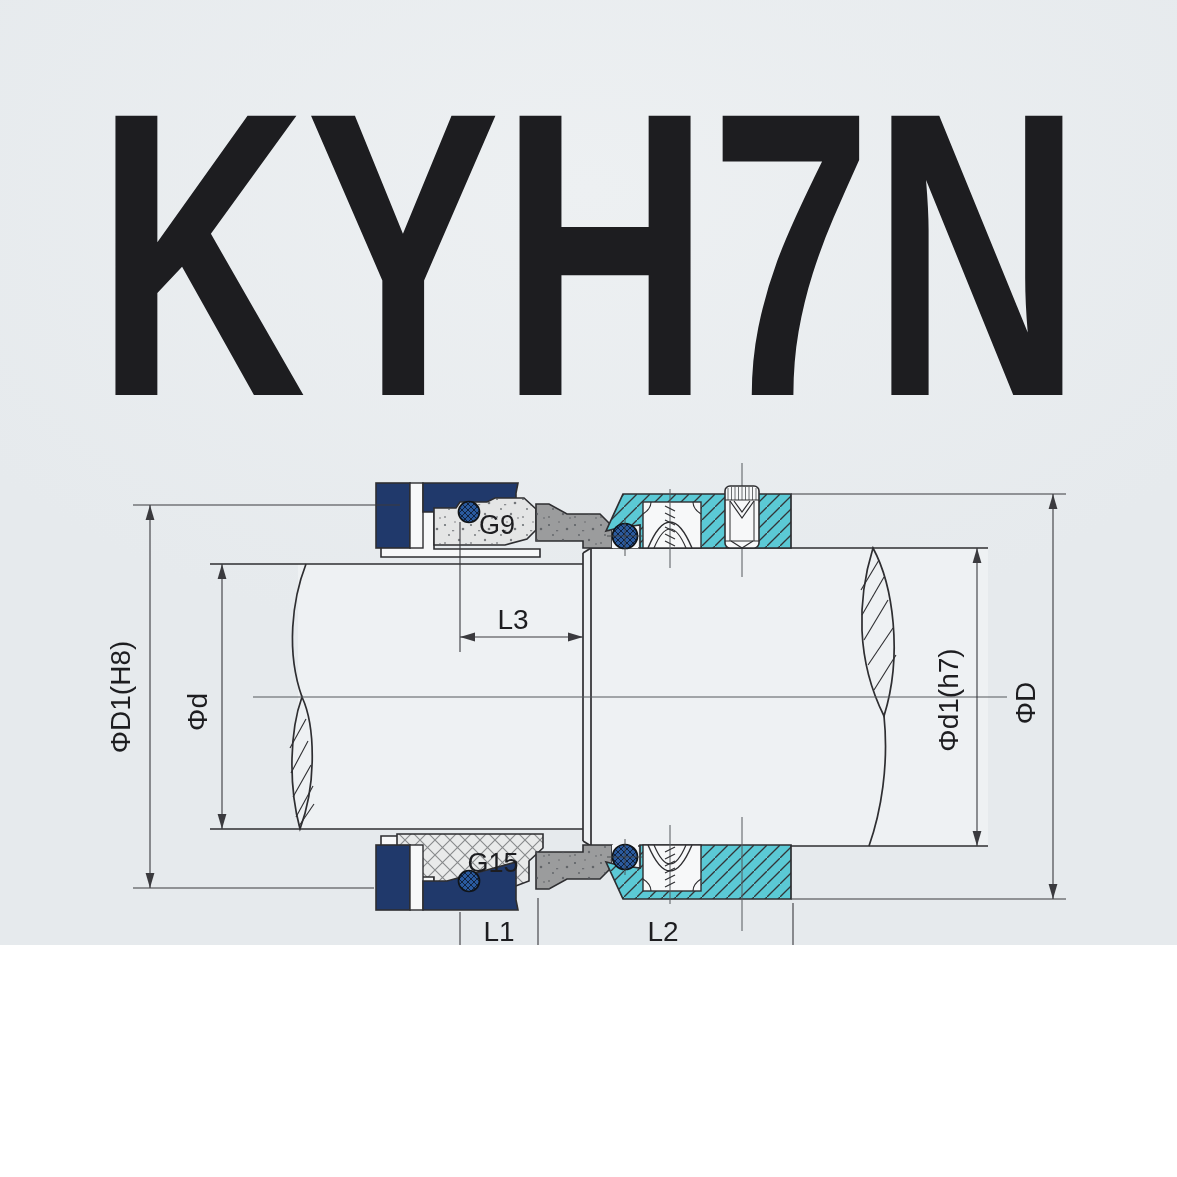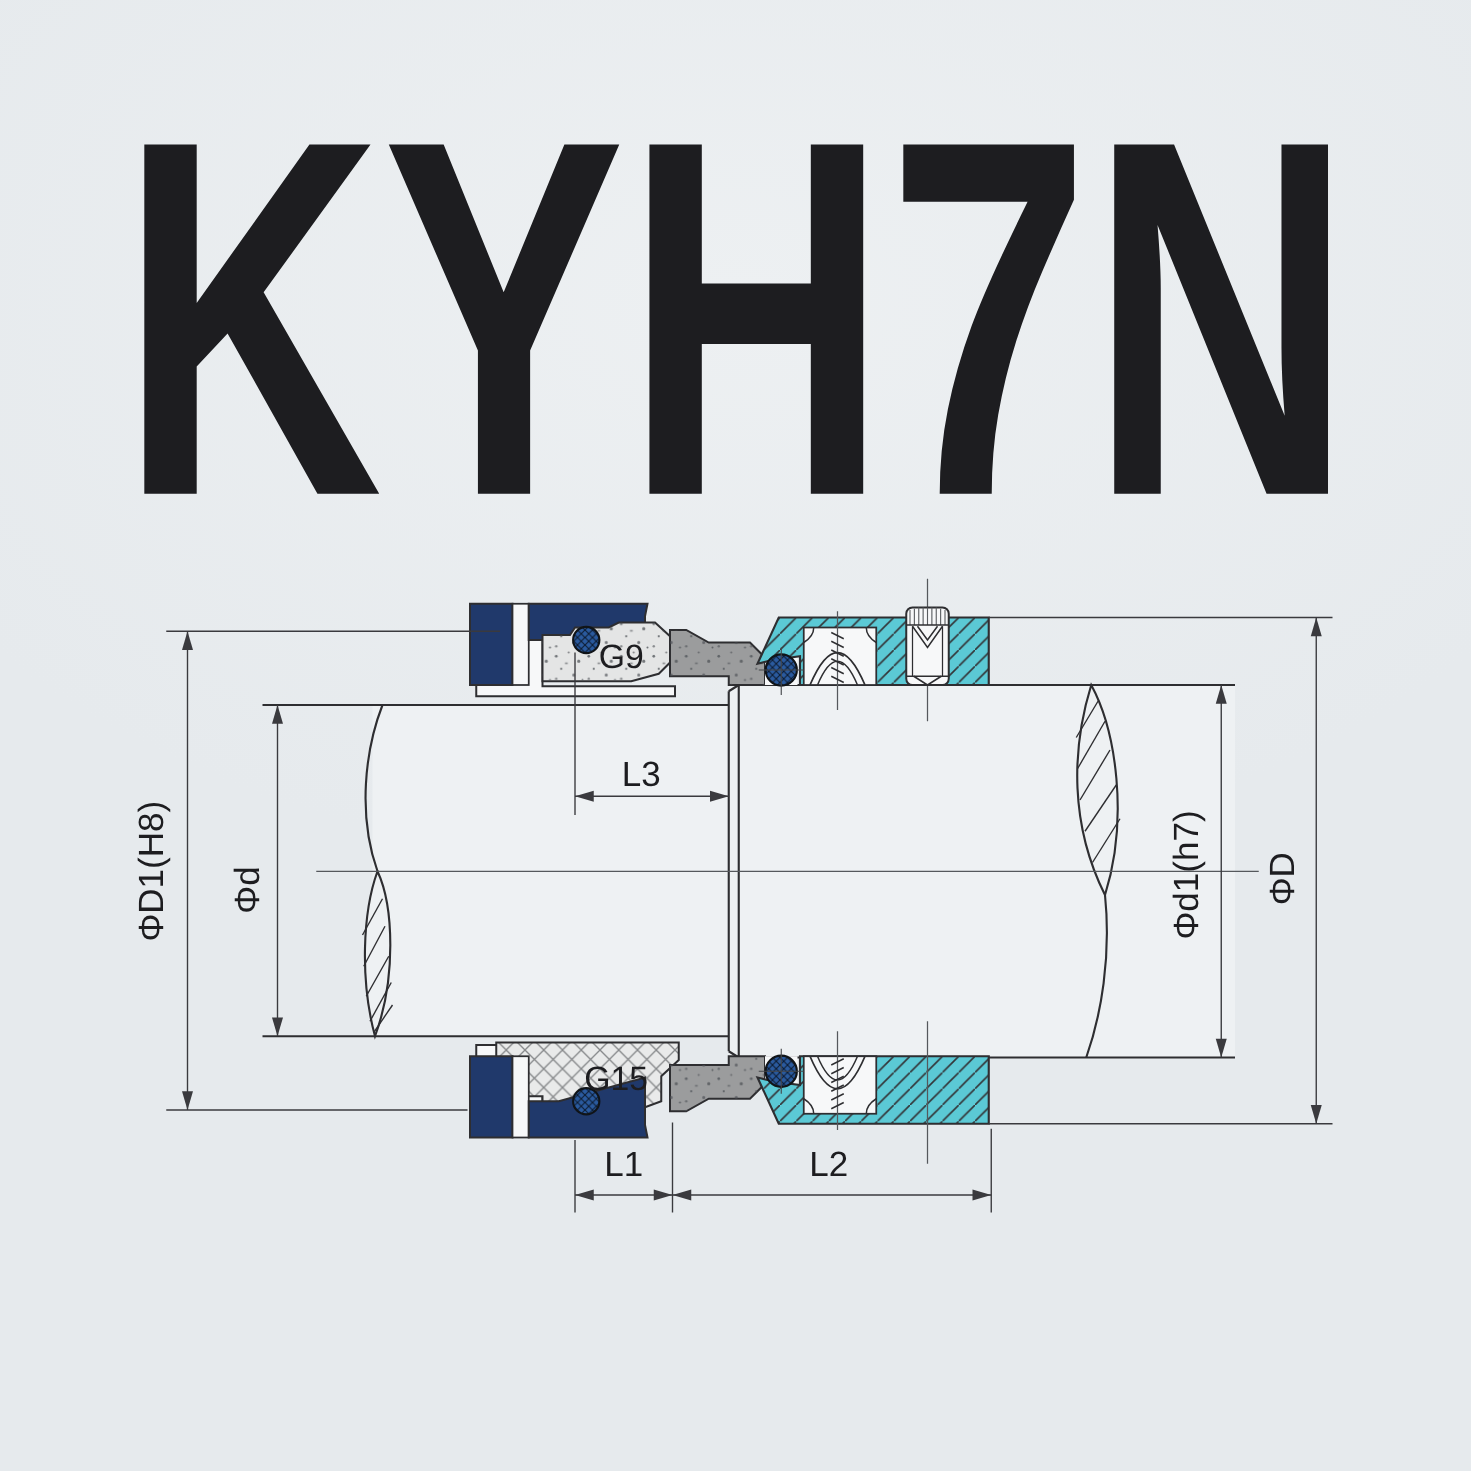--- a/index.html
+++ b/index.html
@@ -2,21 +2,21 @@
 <html style="--background: #e6eaed; --navy: #20396b; --teal: #5bc9d5; --oring_blue: #2a5a9e; --collar_gray: #9b9c9d; --face_gray: #e4e5e5; --shaft_fill: #eef1f3; --line: #2e2e31; --dim_line: #3a3a3e; --white_part: #f7f8f9;"><head>
 <meta charset="utf-8">
 <style>
   :root{
     --background:#e6eaed; --navy:#20396b; --teal:#5bc9d5; --oring_blue:#2a5a9e;
     --collar_gray:#9b9c9d; --face_gray:#e4e5e5; --shaft_fill:#eef1f3;
     --line:#2e2e31; --dim_line:#3a3a3e; --white_part:#f7f8f9;
   }
   html,body{margin:0;padding:0;}
   .stage{
-    position:relative;width:1177px;height:1177px;overflow:hidden;
+    position:relative;width:1177px;height:945px;overflow:hidden;
     background:radial-gradient(ellipse 1000px 620px at 50% 20%, #edf0f2 0%, var(--background) 75%);
   }
   svg{display:block;position:absolute;left:0;top:0;}
   text{font-family:"Liberation Sans","DejaVu Sans",sans-serif;fill:#1d1d20;}
   .wm{font-weight:bold;}
   .dimtxt{font-size:28px;}
   .parttxt{font-size:27px;}
 </style>
 </head>
 <body>

